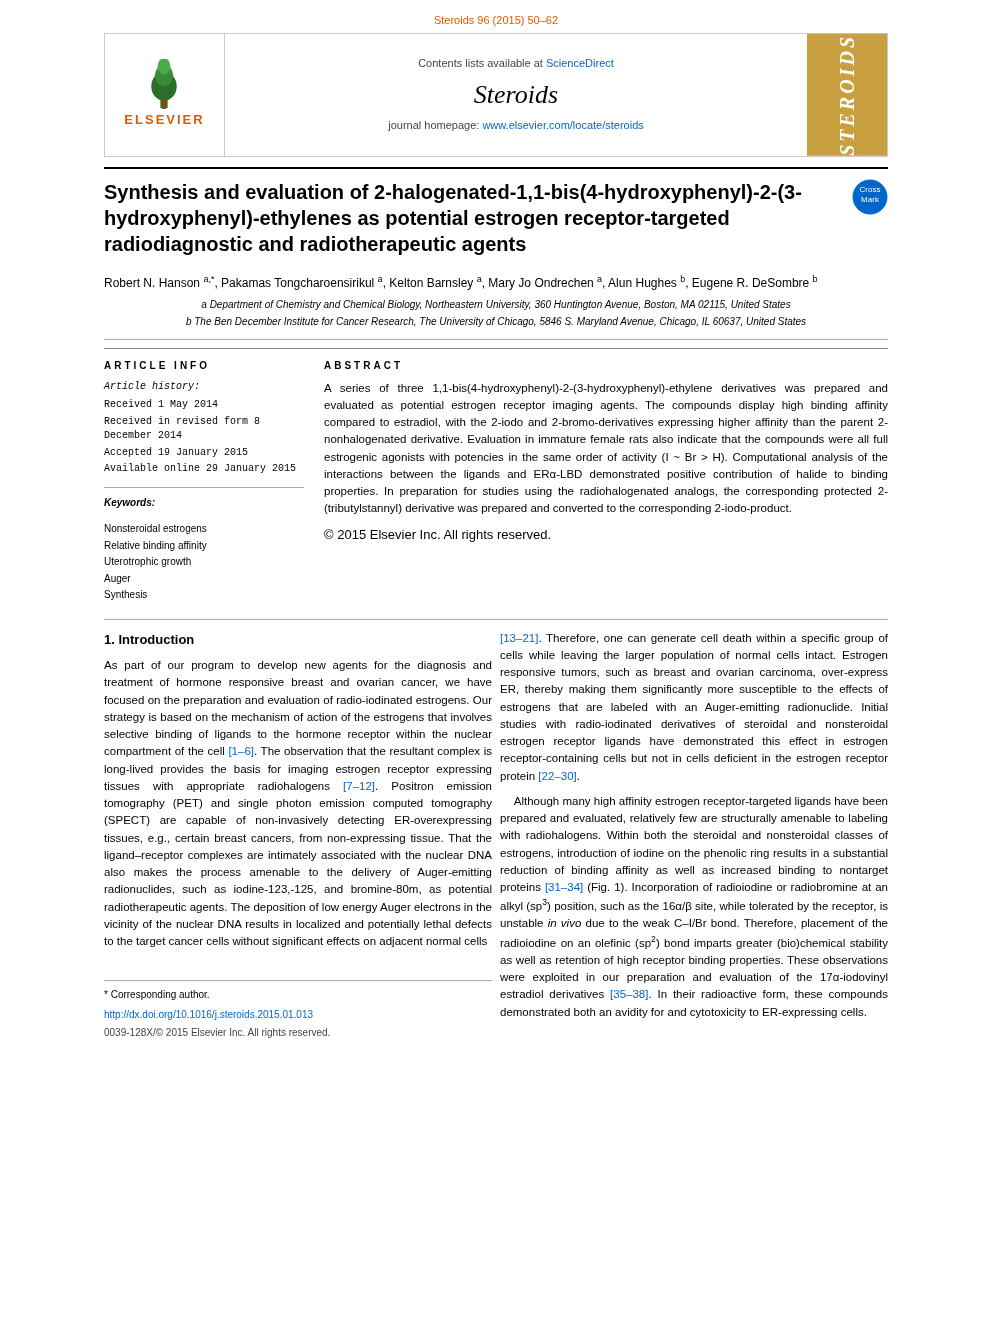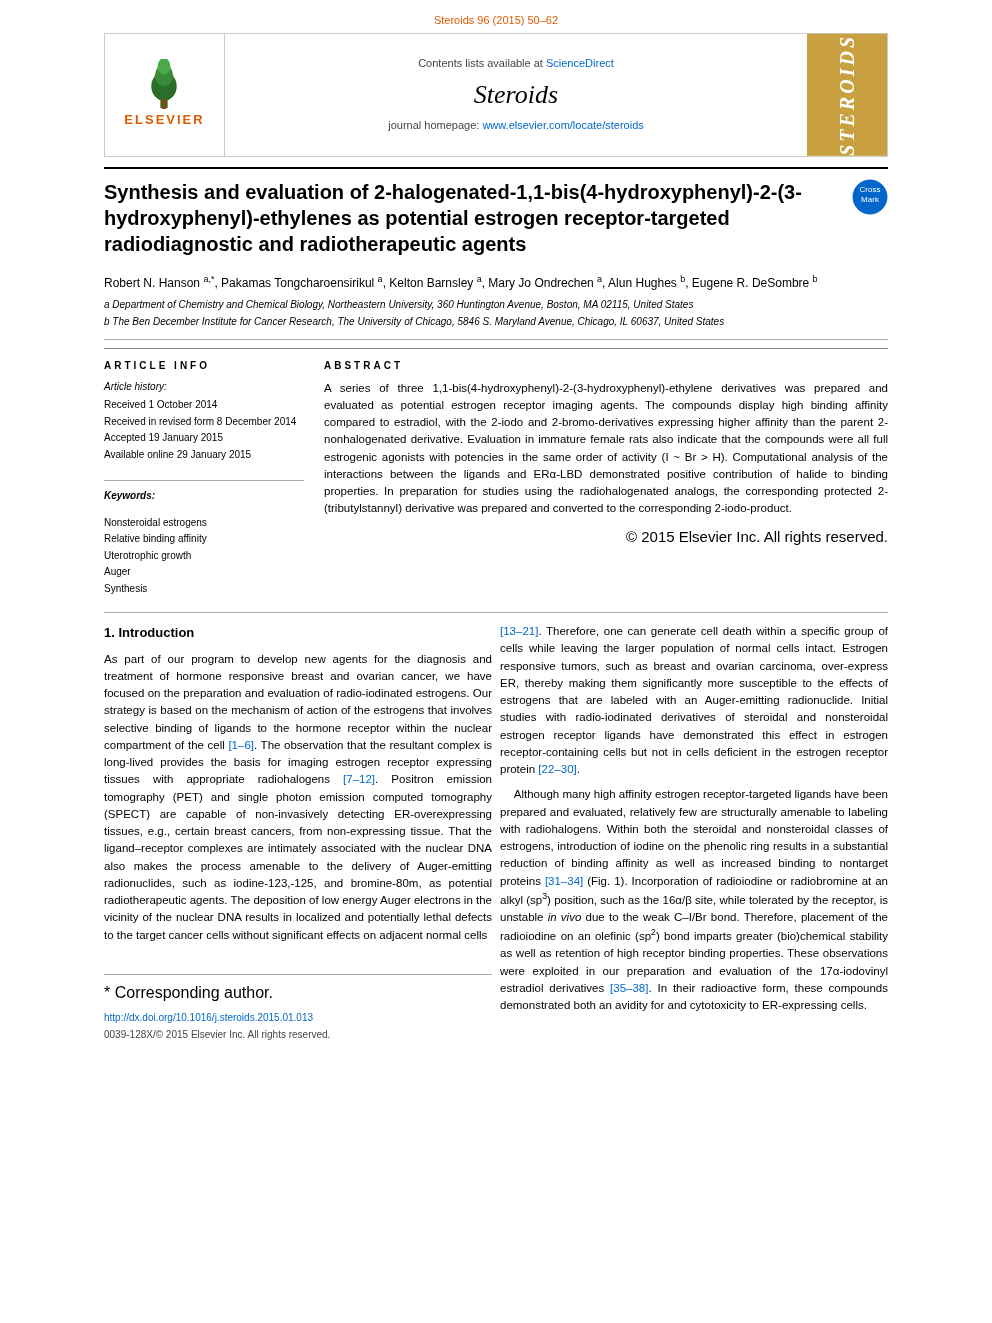--- a/index.html
+++ b/index.html
@@ -131,21 +131,21 @@
       font-family: Arial, sans-serif;
     }
     .authors-line sup { font-size: 9px; }
     .affiliations {
       font-size: 10px;
       font-style: italic;
       color: #000;
       margin-bottom: 10px;
       font-family: Arial, sans-serif;
     }
-    .affiliations p { margin-bottom: 2px; }
+    .affiliations p { margin-bottom: 2px; text-align: center; }
     
     .two-col {
       display: flex;
       gap: 20px;
       border-top: 1px solid #888;
       padding-top: 10px;
     }
     .left-col {
       width: 200px;
       flex-shrink: 0;
@@ -158,21 +158,21 @@
       font-family: Arial, sans-serif;
     }
     .section-label {
       font-size: 10px;
       letter-spacing: 3px;
       font-weight: bold;
       font-family: Arial, sans-serif;
       margin-bottom: 6px;
       text-transform: uppercase;
     }
-    .article-info-section { margin-bottom: 18px; }
+    .article-info-section { margin-bottom: 10px; font-family: Liberation Mono, monospace; }
     .article-info-section h4 {
       font-size: 10px;
       font-style: italic;
       font-weight: normal;
       margin-bottom: 4px;
     }
     .article-info-section p {
       font-size: 10px;
       margin-bottom: 2px;
     }
@@ -185,22 +185,21 @@
       font-size: 10px;
       margin-bottom: 2px;
     }
     .abstract-text {
       font-size: 11.5px;
       line-height: 1.5;
       text-align: justify;
       margin-bottom: 8px;
     }
     .copyright-line {
-      font-size: 15px;
-      text-align: right;
+      font-size: 13px;
       font-family: Arial, sans-serif;
     }
     
     .main-content {
       display: flex;
       gap: 8px;
       margin-top: 14px;
       border-top: 1px solid #aaa;
       padding-top: 10px;
     }
@@ -224,21 +223,21 @@
       margin-bottom: 8px;
       font-family: Arial, sans-serif;
     }
     .body-paragraph {
       margin-bottom: 8px;
       text-indent: 1.2em;
     }
     .body-paragraph:first-of-type { text-indent: 0; }
     .ref-link { color: #0066cc; text-decoration: none; }
     .footnote-star {
-      font-size: 16px;
+      font-size: 10px;
       margin-bottom: 4px;
     }
     .doi-link { color: #0066cc; font-size: 10px; }
     .issn-line { font-size: 10px; color: #444; }
     
     .thin-rule { border: none; border-top: 1px solid #aaa; margin: 8px 0; }
     sup { font-size: 0.75em; vertical-align: super; }
     a { color: #0066cc; text-decoration: none; }
   </style>
 </head>
@@ -304,21 +303,21 @@
 
     <hr class="thin-rule">
 
     <div class="two-col">
 
       <div class="left-col">
         <div class="section-label">ARTICLE INFO</div>
 
         <div class="article-info-section">
           <h4>Article history:</h4>
-          <p>Received 1 October 2014</p>
+          <p>Received 1 May 2014</p>
           <p>Received in revised form 8 December 2014</p>
           <p>Accepted 19 January 2015</p>
           <p>Available online 29 January 2015</p>
         </div>
 
         <hr class="thin-rule">
 
         <div class="keywords-section">
           <h4>Keywords:</h4>
           <p>Nonsteroidal estrogens</p>

